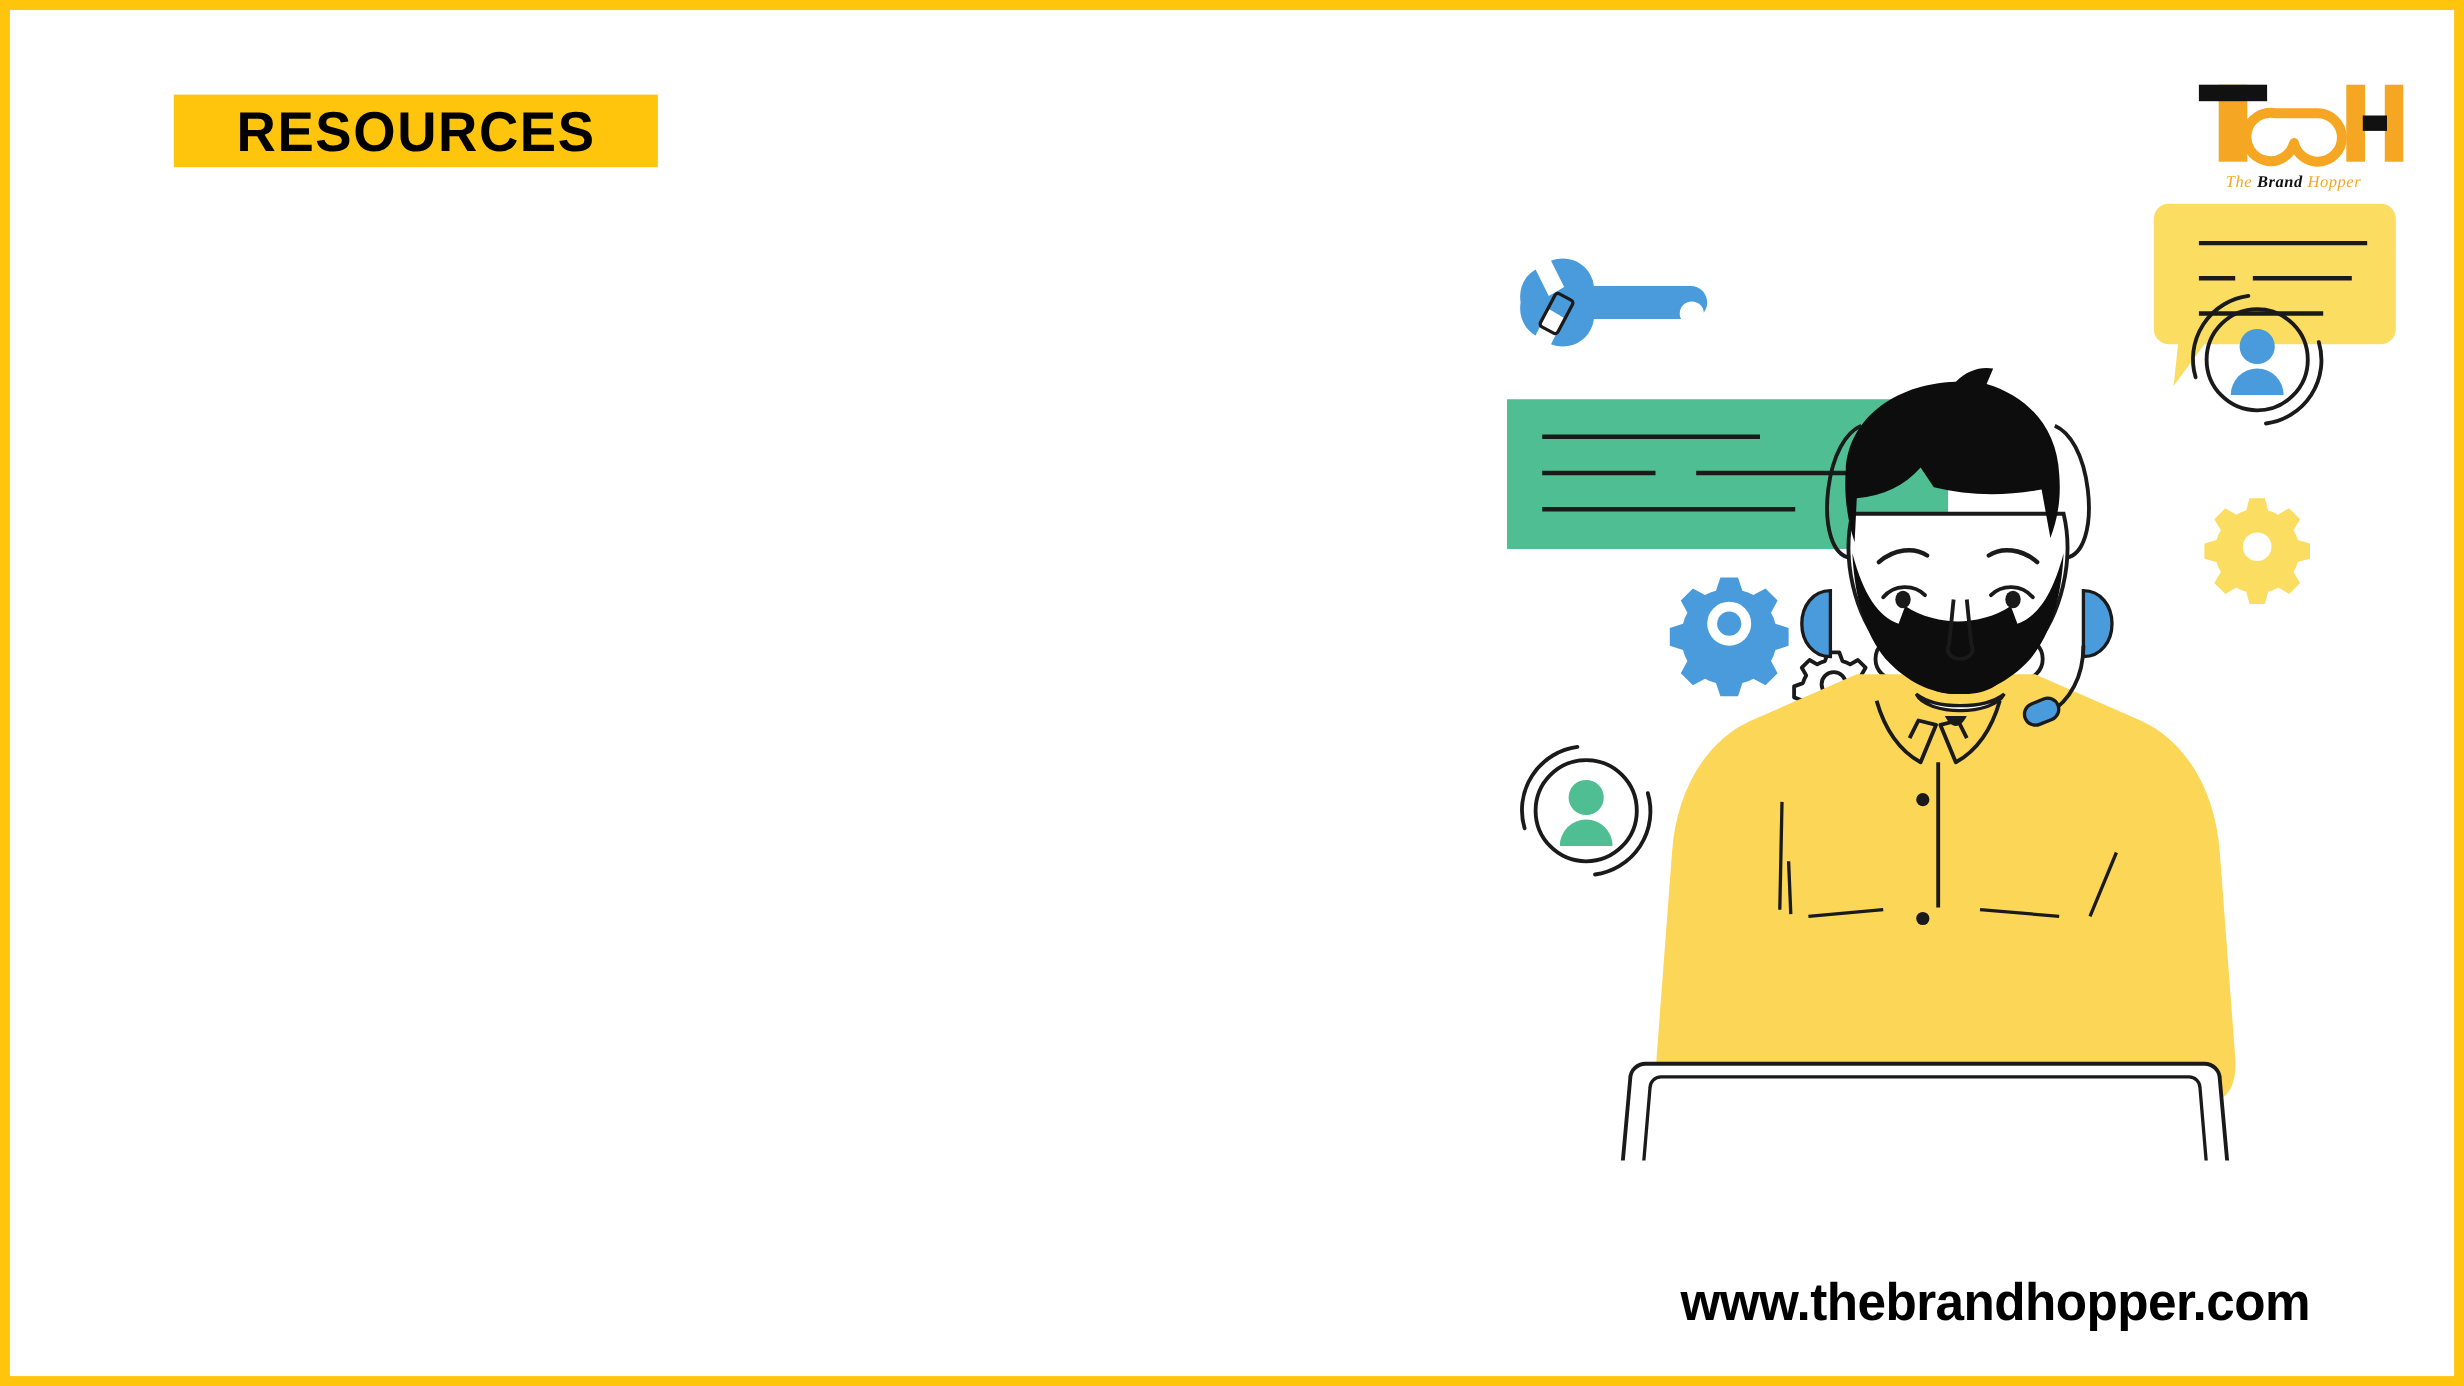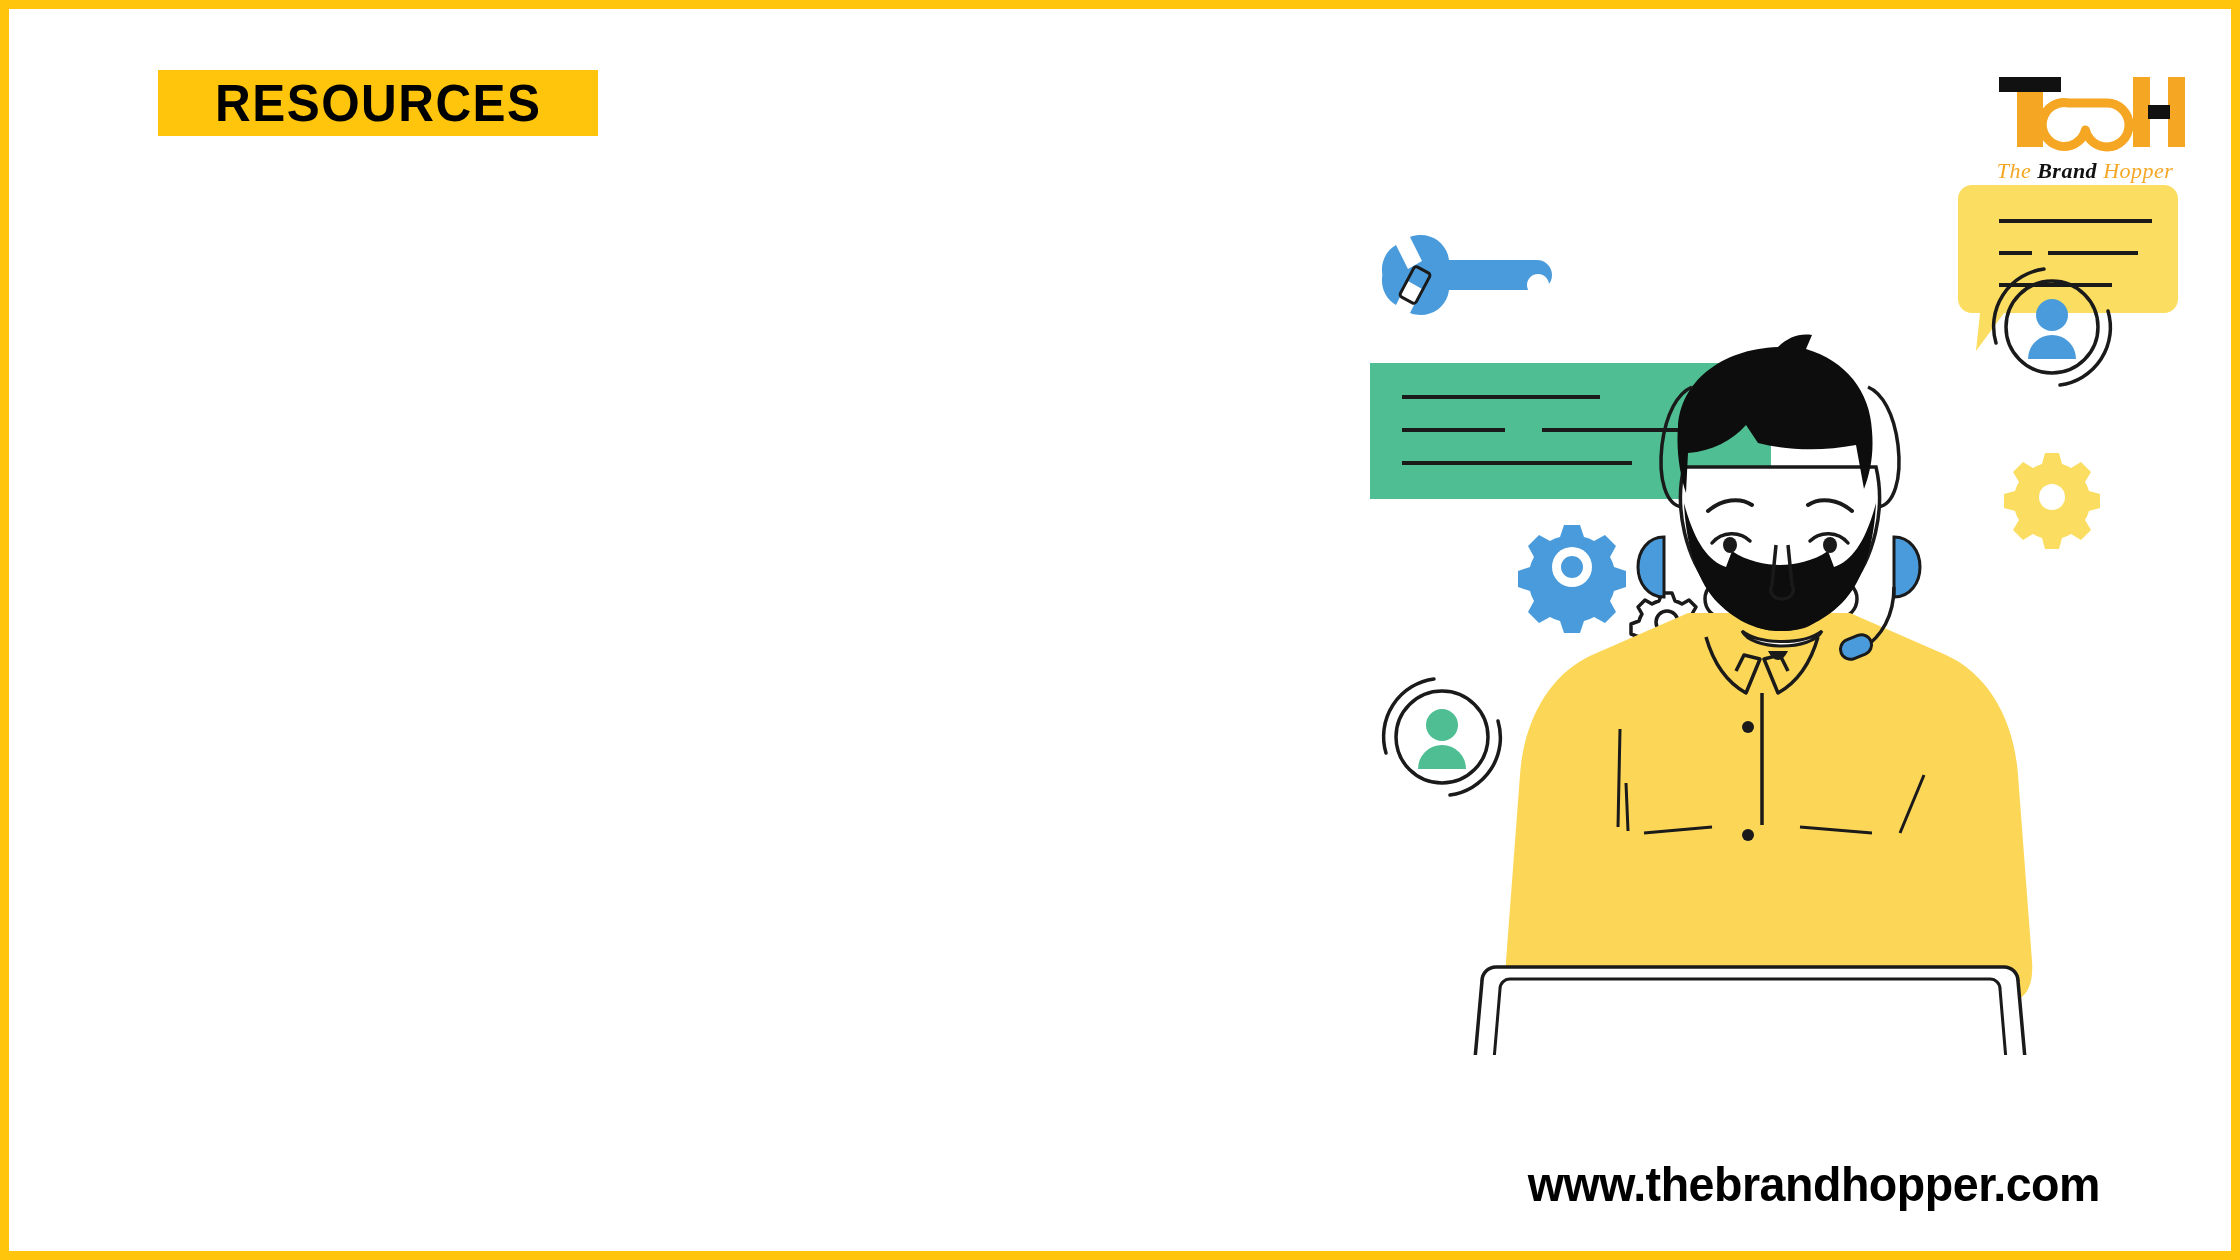--- a/index.html
+++ b/index.html
@@ -26,21 +26,21 @@
     height: 1260px;
     box-sizing: border-box;
     border: 9px solid #FFC40C;
     pointer-events: none;
   }
 
   
   .badge {
     position: absolute;
     left: 158px;
-    top: 70px;
+    top: 86px;
     width: 440px;
     height: 66px;
     background: #FFC40C;
     display: flex;
     align-items: center;
     justify-content: center;
   }
   .badge-label {
     font-family: "Liberation Sans", sans-serif;
     font-weight: bold;
@@ -97,21 +97,21 @@
   }
   .logo-mark { display: block; }
   .logo-tagline {
     position: absolute;
     left: 0;
     top: 103px;
     width: 200px;
     text-align: center;
     font-family: "Liberation Serif", serif;
     font-style: italic;
-    font-size: 22px;
+    font-size: 15px;
     color: #F5A623;
     white-space: nowrap;
     letter-spacing: 0.5px;
   }
   .logo-tagline .tg-brand {
     color: #111111;
     font-weight: bold;
   }
 
   

